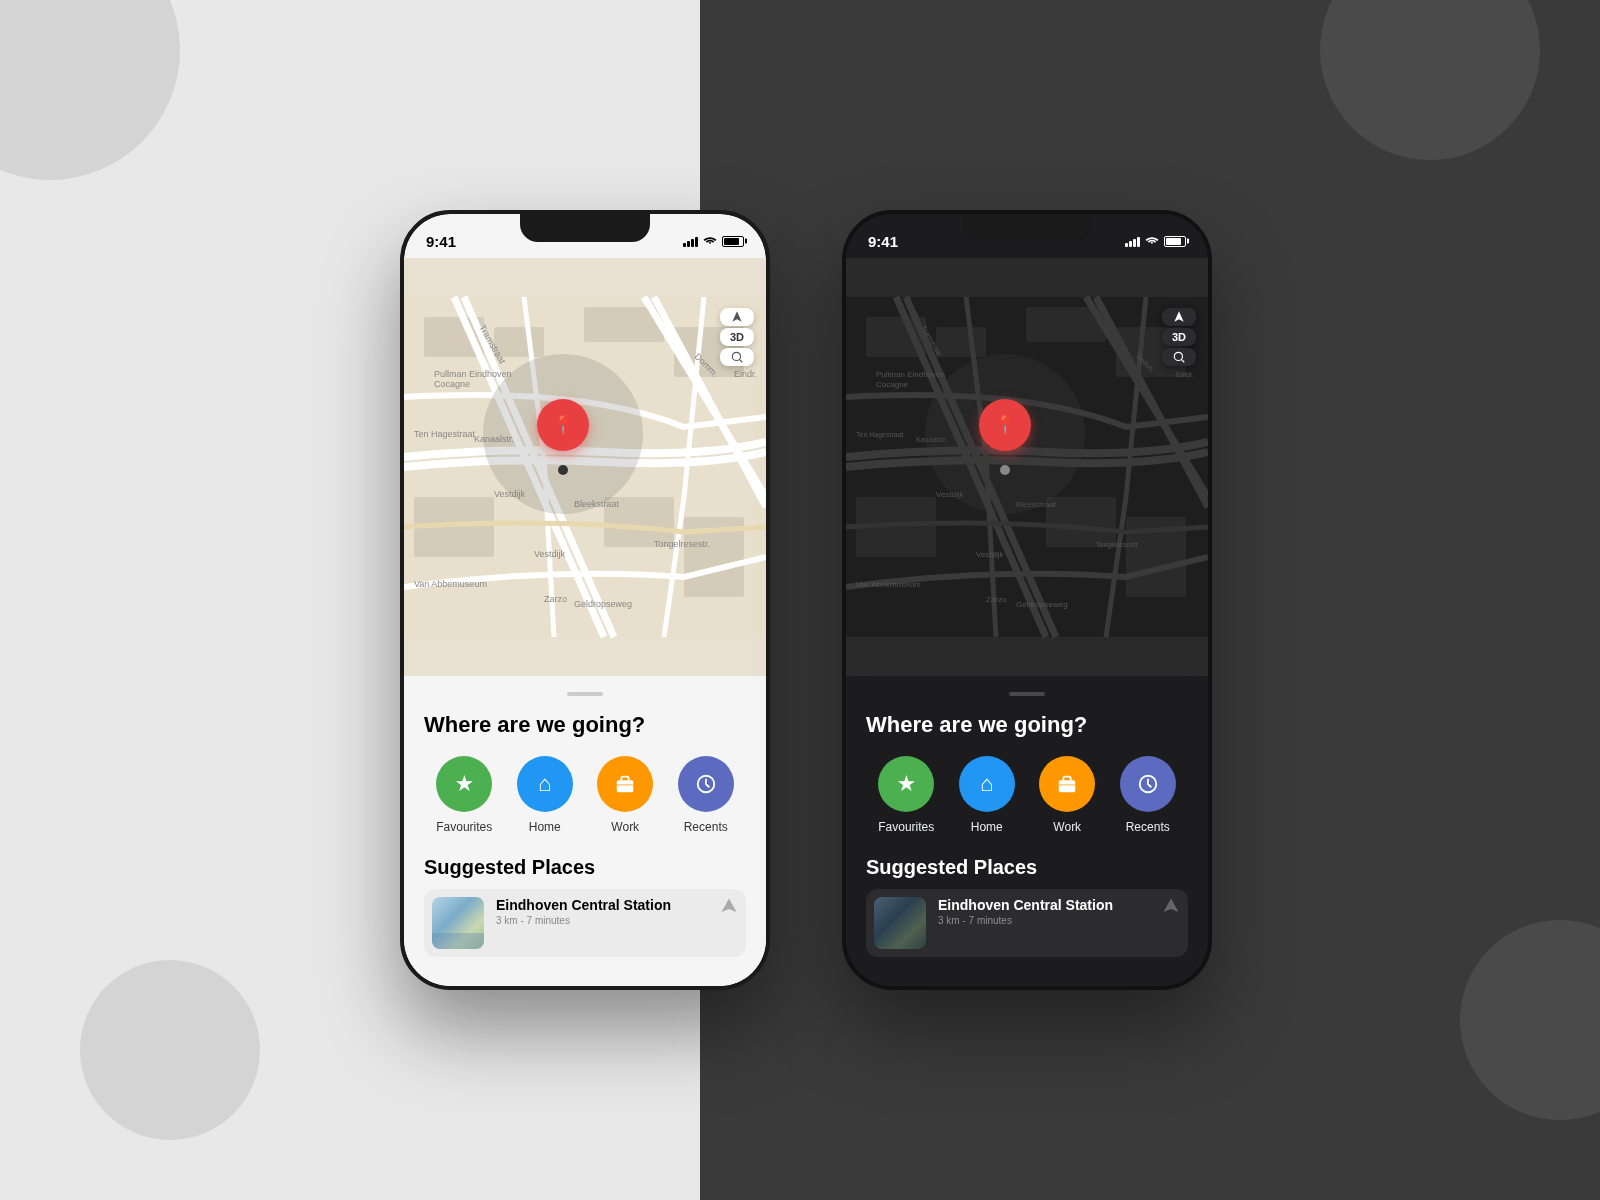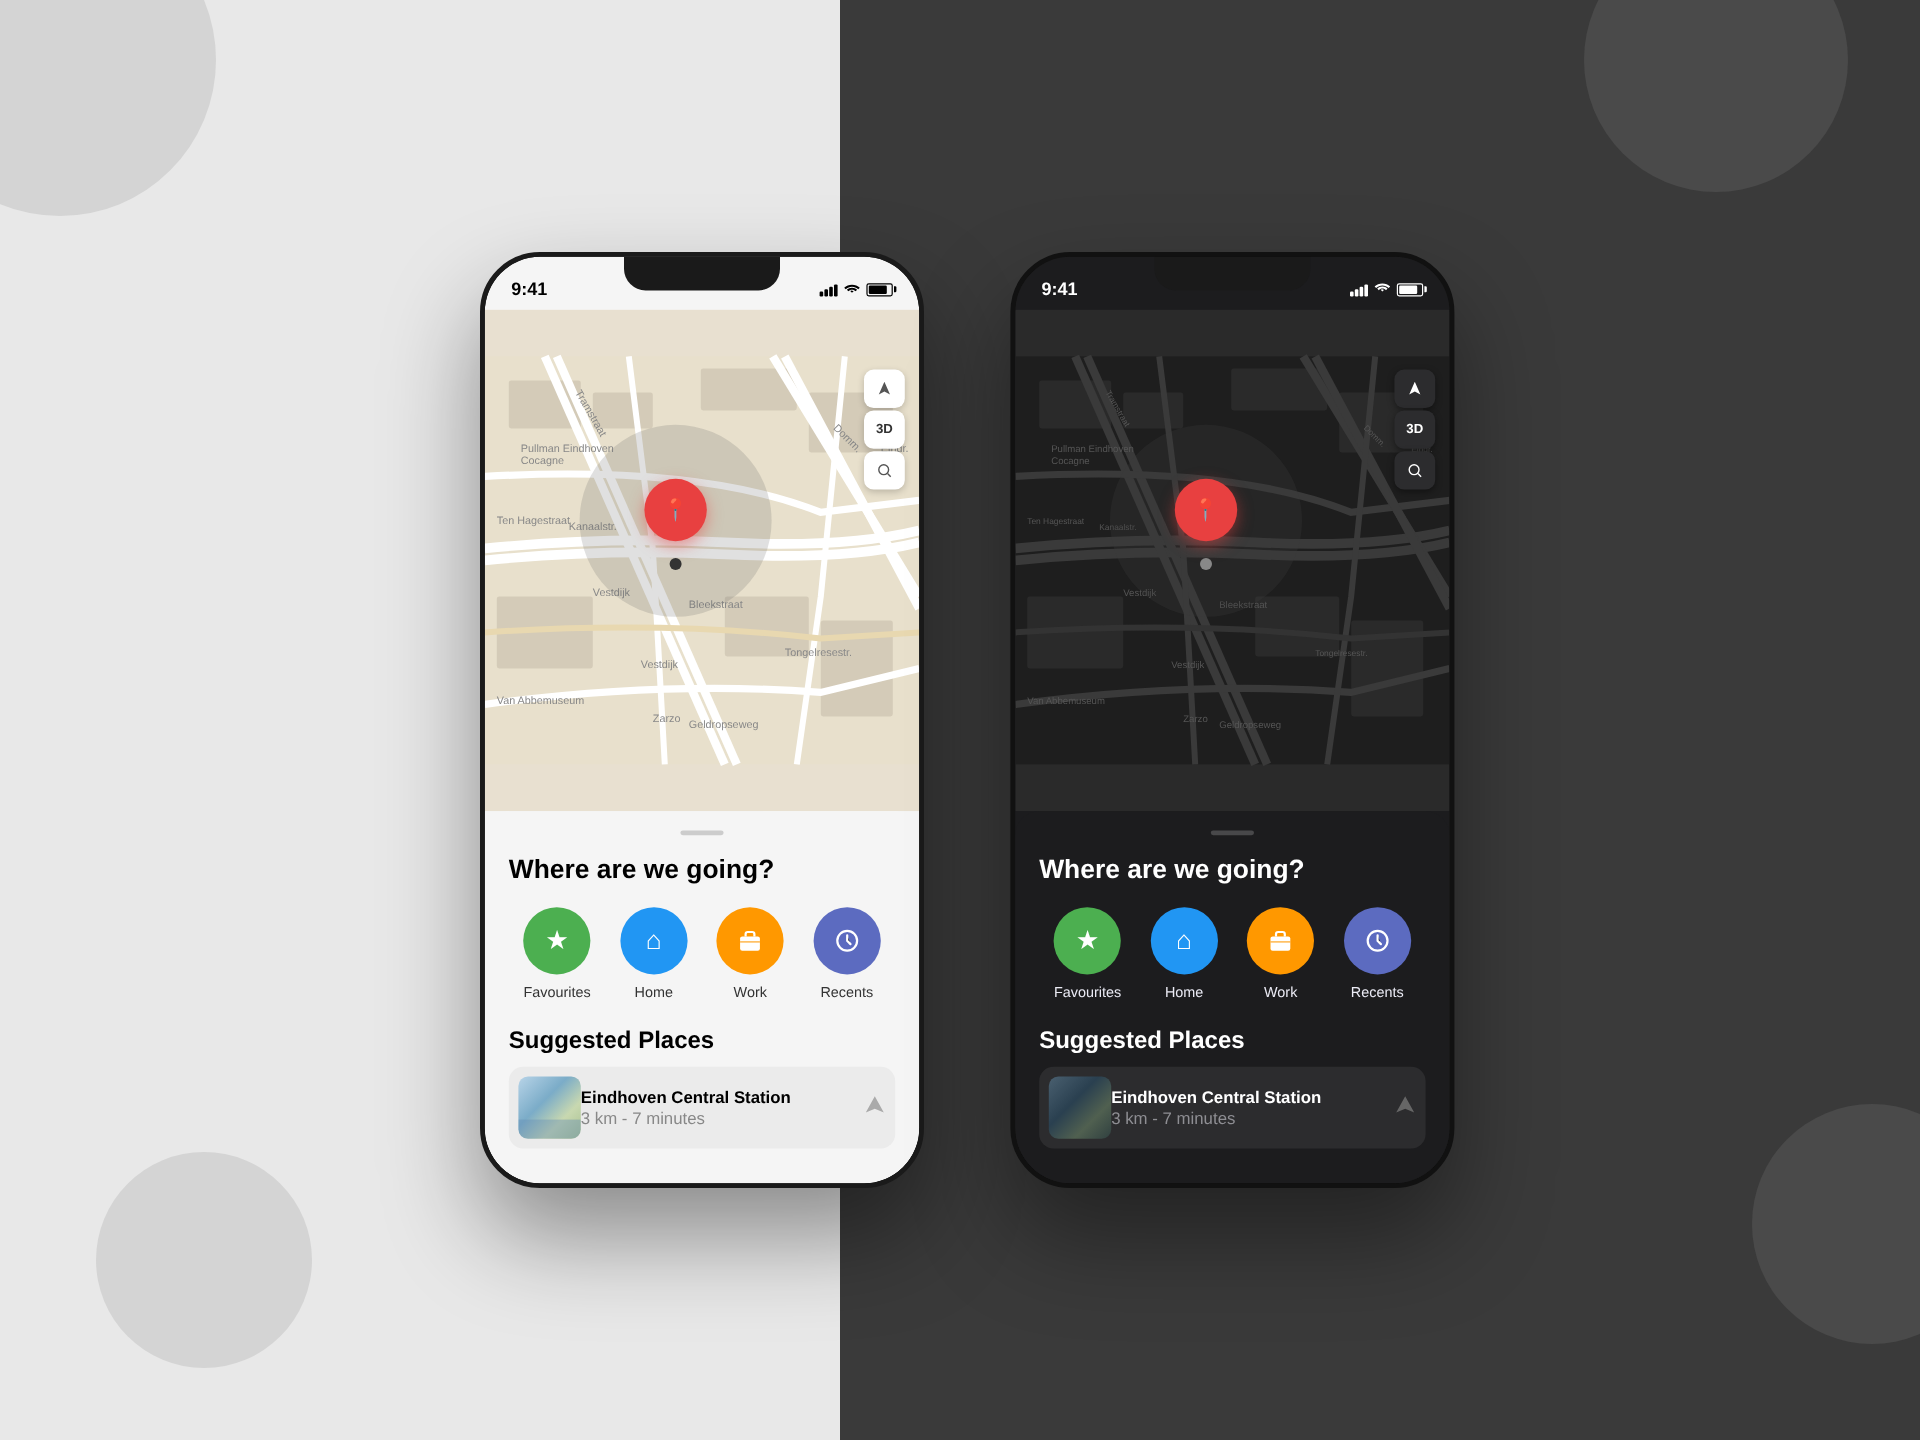--- a/index.html
+++ b/index.html
@@ -221,21 +221,21 @@
       right: 12px;
       top: 50px;
       display: flex;
       flex-direction: column;
       gap: 2px;
       z-index: 5;
     }
 
     .map-control-btn {
       width: 34px;
-      height: 32px;
+      height: 18px;
       border-radius: 8px;
       display: flex;
       align-items: center;
       justify-content: center;
       font-size: 12px;
       font-weight: 600;
     }
 
     .map-control-light {
       background: white;
@@ -370,21 +370,21 @@
       font-size: 20px;
       font-weight: 700;
       margin-bottom: 10px;
     }
 
     .suggested-title-light { color: #000; }
     .suggested-title-dark { color: #fff; }
 
     .place-item {
       display: flex;
-      align-items: center;
+      gap: 12px;
       border-radius: 12px;
       padding: 8px;
     }
 
     .place-item-light {
       background: #ebebeb;
     }
 
     .place-item-dark {
       background: #2c2c2e;
@@ -424,21 +424,21 @@
 
     .place-name {
       font-size: 14px;
       font-weight: 600;
     }
 
     .place-name-light { color: #000; }
     .place-name-dark { color: #fff; }
 
     .place-meta {
-      font-size: 14px;
+      font-size: 10px;
       margin-top: 2px;
     }
 
     .place-meta-light { color: #888; }
     .place-meta-dark { color: #8e8e93; }
 
     .place-nav-icon {
       color: #888;
       font-size: 18px;
     }

